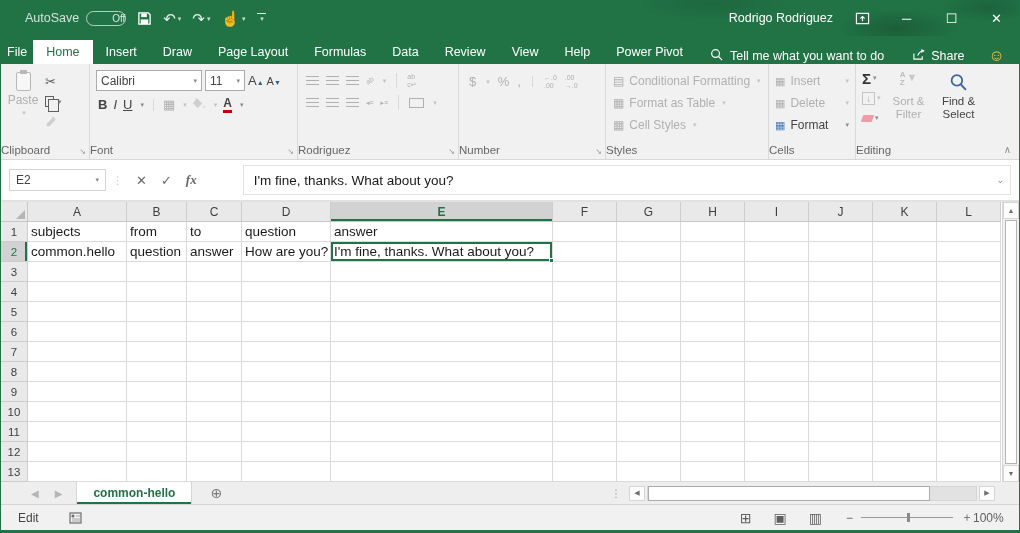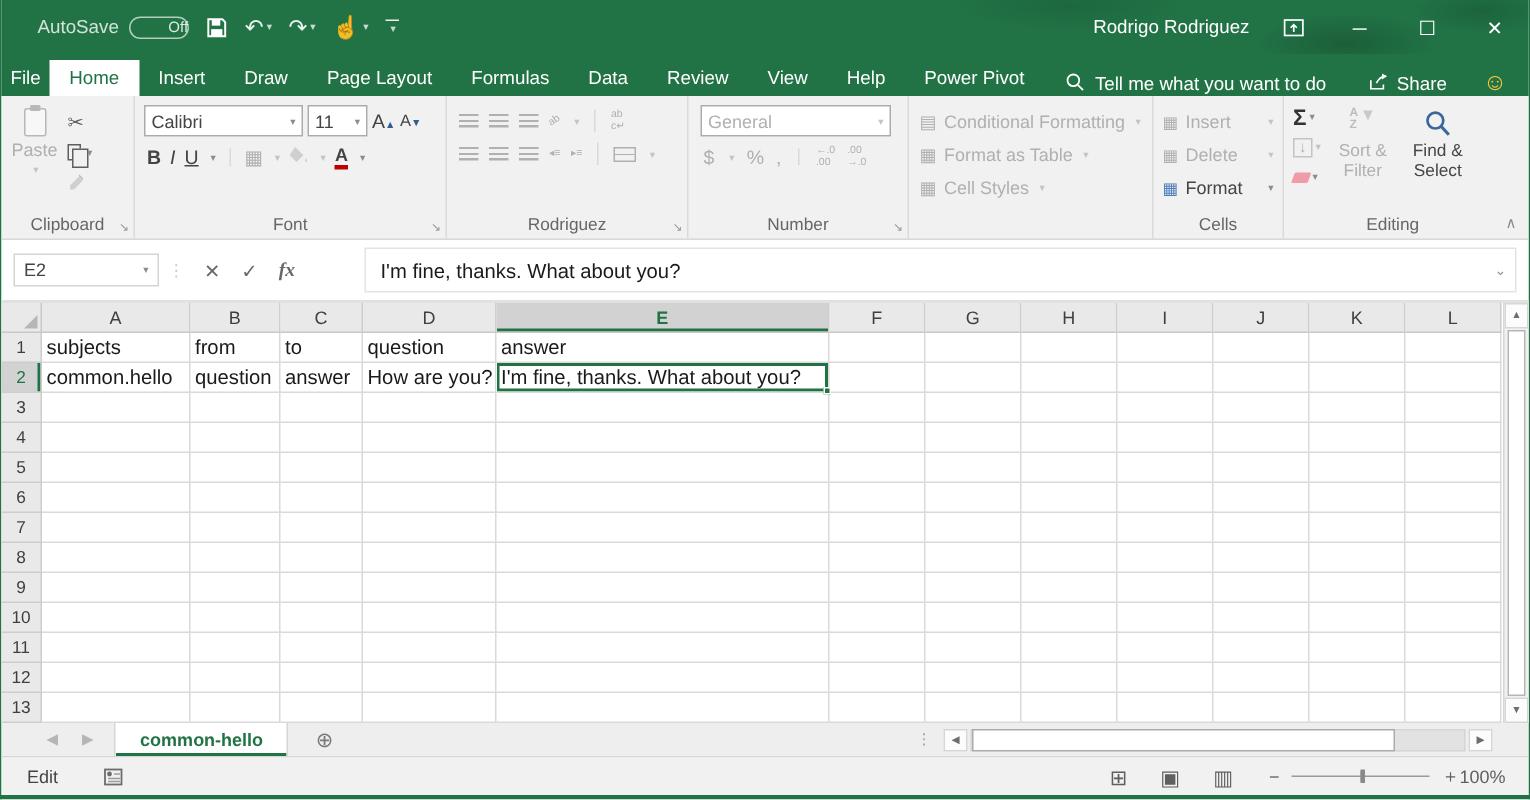--- a/index.html
+++ b/index.html
@@ -33,21 +33,21 @@
   .rtab.file { padding:0 6px; }
   .rtab.active { background:#fff; color:#217346; }
   .tellme { display:flex; align-items:center; gap:7px; margin-left:14px; font-size:12.5px; }
   .share { display:flex; align-items:center; gap:5px; margin-left:28px; font-size:12.5px; }
   .smiley { margin-left:24px; margin-right:14px; color:#ffc83d; font-size:16px; line-height:1; }
 
   
   .ribbon { height:96px; flex:0 0 96px; background:#f1f1f1; border-bottom:1px solid #d8d8d8; display:flex; position:relative; }
   .rgroup { border-right:1px solid #dadada; display:flex; flex-direction:column; padding-top:4px; position:relative; }
   .gbody { flex:1; }
-  .glabel-row { height:18px; display:flex; align-items:center; justify-content:center; font-size:11.5px; color:#666; position:relative; }
+  .glabel-row { height:18px; display:flex; align-items:center; font-size:11.5px; color:#666; position:relative; }
   .launcher { position:absolute; right:3px; bottom:3px; font-size:8px; color:#9a9a9a; }
   .dis { color:#b0b0b0 !important; }
   .en { color:#444; }
   .caret { font-size:7px; color:#8c8c8c; margin-left:2px; }
   .caret.dis { color:#c4c4c4 !important; }
   .selbox { background:#fff; border:1px solid #ababab; height:21px; display:flex; align-items:center; padding:0 4px; font-size:12px; }
   .selbox .caret { margin-left:auto; }
   .vdiv { width:1px; background:#d9d9d9; align-self:stretch; margin:2px 3px; }
 
   
@@ -321,26 +321,20 @@
         </div>
       </div>
       <div class="glabel-row">
           <span>Rodriguez</span>
           <span class="launcher">↘</span>
         </div>
     </div>
 
     <div class="rgroup g-num" style="width:147px">
       <div class="gbody">
-        <div class="row1">
-          <span class="selbox" style="width:127px">
-              <span class="dis">General</span>
-              <span class="caret dis">▾</span>
-            </span>
-        </div>
         <div class="row2">
           <span class="dis">$</span>
             <span class="caret dis">▾</span>
           <span class="dis">%</span>
           <span class="dis">,</span>
           <span class="vdiv"></span>
           <span class="two7">←.0<br>.00</span>
           <span class="two7">.00<br>→.0</span>
         </div>
       </div>
@@ -361,20 +355,23 @@
           <span class="grid-ic dis" style="font-size:12px">▦</span>
           <span class="dis">Format as Table</span>
             <span class="caret dis">▾</span>
         </div>
         <div class="stylerow">
           <span class="grid-ic dis" style="font-size:12px">▦</span>
           <span class="dis">Cell Styles</span>
             <span class="caret dis">▾</span>
         </div>
       </div>
+      <div class="glabel-row">
+          <span>Styles</span>
+        </div>
     </div>
 
     <div class="rgroup" style="width:87px">
       <div class="gbody" style="padding-top:2px">
         <div class="cellrow">
           <span class="grid-ic dis" style="font-size:11px">▦</span>
           <span class="lbl dis">Insert</span>
             <span class="sp"></span>
             <span class="caret dis">▾</span>
         </div>

